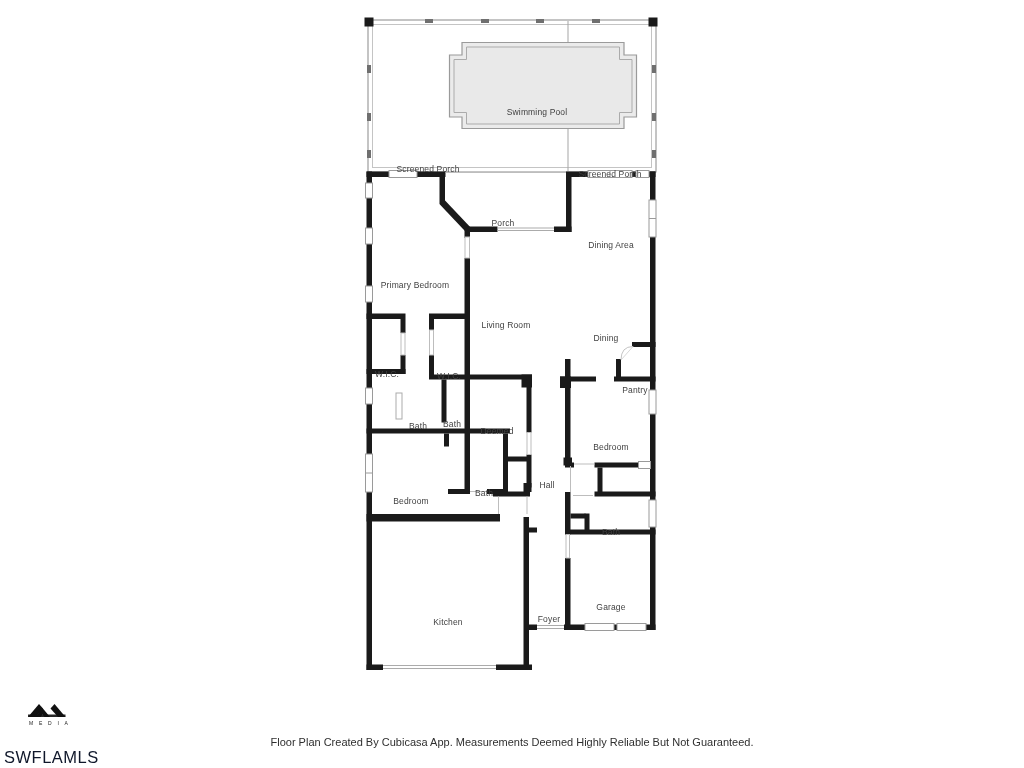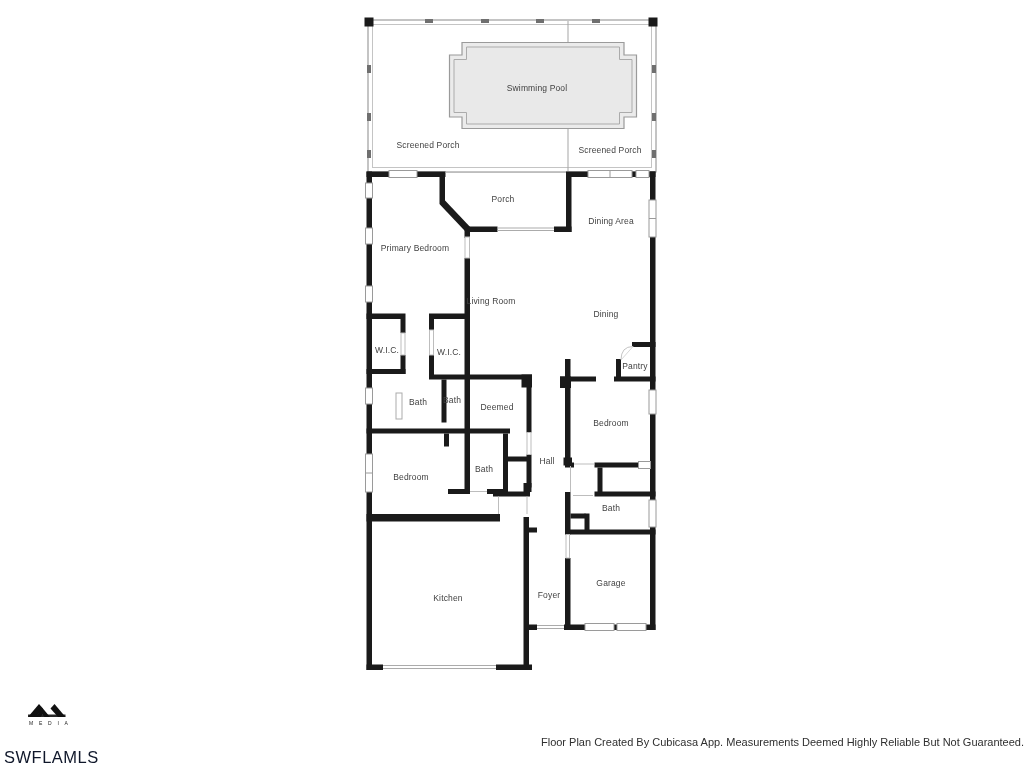--- a/index.html
+++ b/index.html
@@ -1,21 +1,21 @@
 <!DOCTYPE html>
 <html><head>
 <meta charset="utf-8">
 <style>
   html,body{margin:0;padding:0;background:#ffffff;}
   #stage{position:relative;width:1024px;height:768px;background:#ffffff;overflow:hidden;
          font-family:"Liberation Sans",sans-serif;}
   #plan-svg{position:absolute;left:0;top:0;}
   .room-label{position:absolute;transform:translate(-50%,-50%);font-size:8.5px;
-              color:#3f3f3f;letter-spacing:.15px;white-space:nowrap;}
-  .footer-note{position:absolute;left:0;right:0;top:736px;text-align:right;
+              color:#3f3f3f;letter-spacing:.15px;white-space:nowrap;margin-top:24px;}
+  .footer-note{position:absolute;left:0;right:0;top:736px;text-align:center;
                font-size:11px;color:#2f2f2f;}
   .watermark{position:absolute;left:4px;top:748px;font-size:16.5px;color:#0f172a;
              letter-spacing:.5px;}
   #media-logo{position:absolute;left:26px;top:702px;}
 </style>
 </head>
 <body>
 
 <div id="stage">
 
@@ -186,22 +186,22 @@
       <line x1="383" y1="665.5" x2="496" y2="665.5" stroke="#ababab"></line>
       <line x1="383" y1="668.5" x2="496" y2="668.5" stroke="#ababab"></line>
     </g>
   </svg>
 
   <div class="room-label" style="left:537px;top:88px">Swimming Pool</div>
   <div class="room-label" style="left:428px;top:145px">Screened Porch</div>
   <div class="room-label" style="left:610px;top:150px">Screened Porch</div>
   <div class="room-label" style="left:503px;top:199px">Porch</div>
   <div class="room-label" style="left:611px;top:221px">Dining Area</div>
-  <div class="room-label" style="left:415px;top:248px">Primary Bedroom</div>
-  <div class="room-label" style="left:491px;top:301px">Living Room</div>
+  <div class="room-label" style="left:415px;top:261px">Primary Bedroom</div>
+  <div class="room-label" style="left:506px;top:301px">Living Room</div>
   <div class="room-label" style="left:606px;top:314px">Dining</div>
   <div class="room-label" style="left:387px;top:350px">W.I.C.</div>
   <div class="room-label" style="left:449px;top:352px">W.I.C.</div>
   <div class="room-label" style="left:635px;top:366px">Pantry</div>
   <div class="room-label" style="left:418px;top:402px">Bath</div>
   <div class="room-label" style="left:452px;top:400px">Bath</div>
   <div class="room-label" style="left:497px;top:407px">Deemed</div>
   <div class="room-label" style="left:611px;top:423px">Bedroom</div>
   <div class="room-label" style="left:547px;top:461px">Hall</div>
   <div class="room-label" style="left:484px;top:469px">Bath</div>

